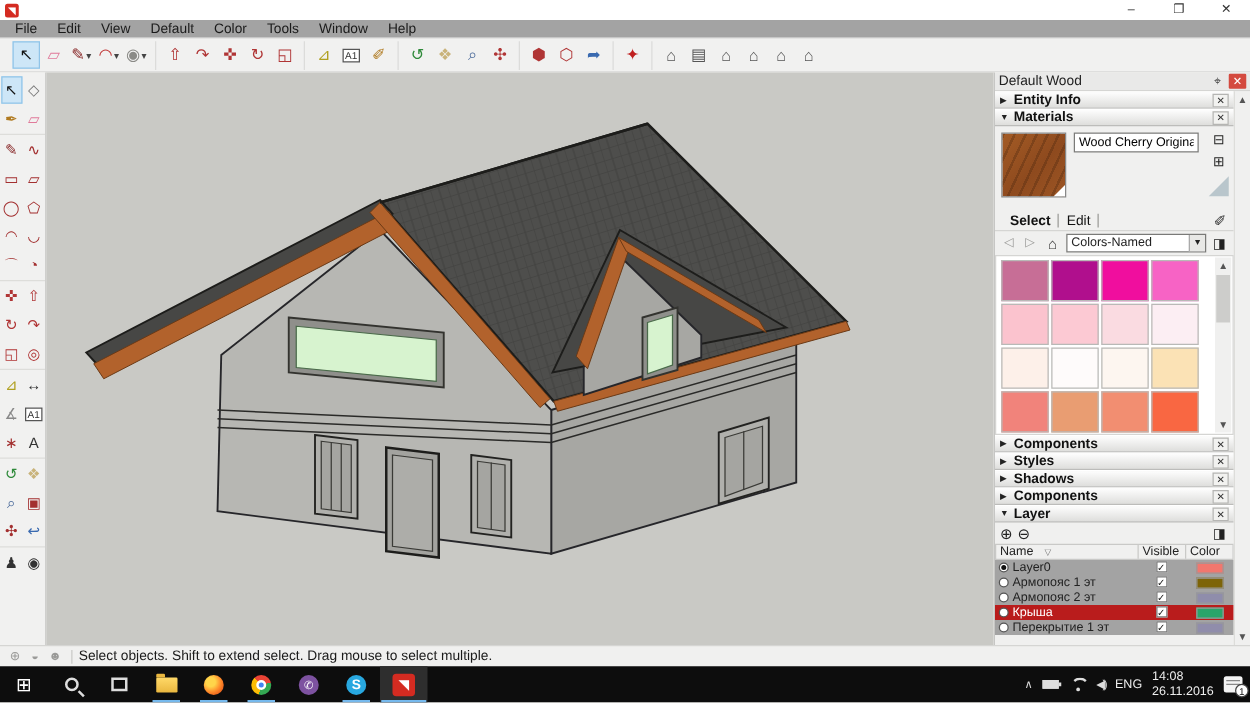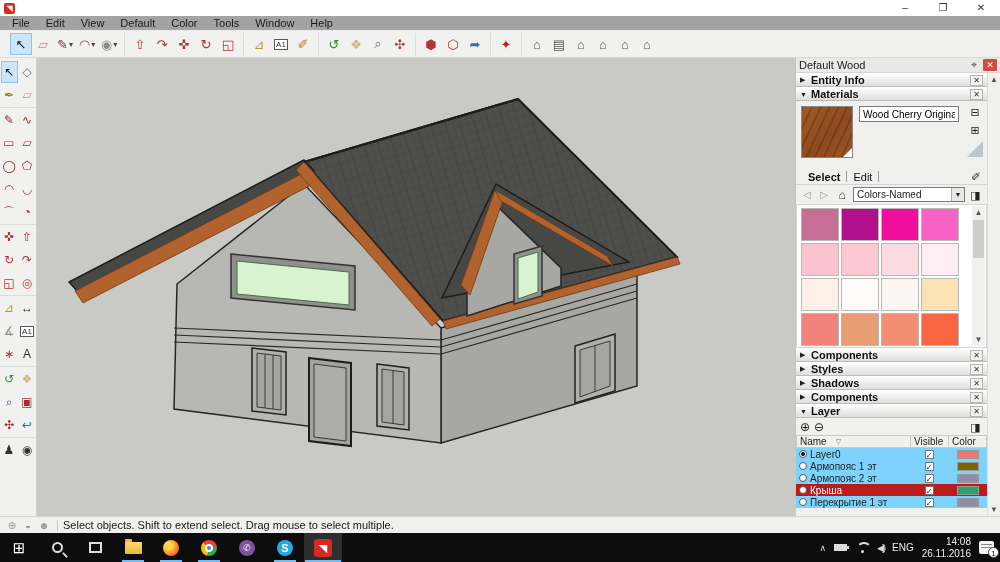--- a/index.html
+++ b/index.html
@@ -81,21 +81,21 @@
   .pal-scroll { position:absolute; right:1px; top:1px; bottom:1px; width:13px; background:#f0f0ef; }
   .pal-thumb { margin:1px; height:38px; background:#cdcdcb; }
 
   
   .layers-toolbar { height:17px; display:flex; align-items:center; padding:0 4px; gap:4px; }
   .circle-btn { font-size:12px; color:#222; }
   .layers-table { font-size:10px; }
   .lt-head { display:flex; height:13px; border:1px solid #c9c9c7; background:#f0f0ef; }
   .lt-head .c { border-right:1px solid #c9c9c7; padding:0 3px; display:flex; align-items:center; gap:9px; color:#222; }
   .c-name { width:114px; } .c-vis { width:38px; } .c-col { flex:1; border-right:none !important; }
-  .layer-row { display:flex; height:12px; align-items:center; background:#7dd3fc; }
+  .layer-row { display:flex; height:12px; align-items:center; background:#a3a3a3; }
   .layer-row.sel { background:#b91c1c; color:#fff; }
   .lr-name { width:114px; display:flex; align-items:center; gap:3px; padding-left:3px; overflow:hidden; white-space:nowrap; }
   .radio { width:8px; height:8px; border:1px solid #555; border-radius:50%; background:#fff; flex:none; position:relative; }
   .radio.on::after { content:""; position:absolute; inset:1px; background:#111; border-radius:50%; }
   .lr-vis { width:38px; text-align:center; }
   .chk { display:inline-block; width:9px; height:9px; border:1px solid #777; background:#fff; color:#222; font-size:8px; line-height:9px; }
   .lr-col { flex:1; display:flex; justify-content:center; }
   .chip { width:22px; height:9px; border:1px solid #999; }
 
   
@@ -126,21 +126,21 @@
   .g-sketchup { width:18px; height:18px; border-radius:3px; background:#d42b21; color:#fff; font-size:11px; text-align:center; line-height:18px; }
   .sys-tray { margin-left:auto; display:flex; align-items:center; gap:8px; padding-right:6px; color:#eee; }
   .st-chevron { font-size:9px; color:#ddd; }
   .battery { width:13px; height:7px; border:1px solid #ddd; position:relative; background:#ddd; }
   .battery::after { content:""; position:absolute; right:-3px; top:1px; width:2px; height:3px; background:#ddd; }
   .wifi { width:14px; height:11px; position:relative; }
   .wifi::before { content:""; position:absolute; left:1px; bottom:-5px; width:12px; height:12px; border:2px solid #ddd; border-radius:50%; clip-path:polygon(50% 50%, 5% 0, 95% 0); }
   .wifi::after { content:""; position:absolute; left:6px; bottom:0; width:3px; height:3px; background:#ddd; border-radius:50%; }
   .speaker { font-size:9px; color:#ddd; letter-spacing:-2px; }
   .lang { font-size:10px; }
-  .clock { text-align:right; font-size:10px; line-height:12px; }
+  .clock { font-size:10px; line-height:12px; }
   .notif { width:15px; height:13px; background:#f4f4f4; border-radius:2px; position:relative; }
   .notif::before { content:""; position:absolute; left:2px; top:3px; right:2px; height:1px; background:#888; box-shadow:0 3px 0 #888; }
   .notif-badge { position:absolute; right:-5px; bottom:-4px; width:11px; height:11px; border-radius:50%; background:#fff; border:1px solid #444; color:#111; font-size:8px; text-align:center; line-height:11px; }
 </style>
 </head>
 <body>
 
 <div class="screen">
 
   <div class="titlebar">

